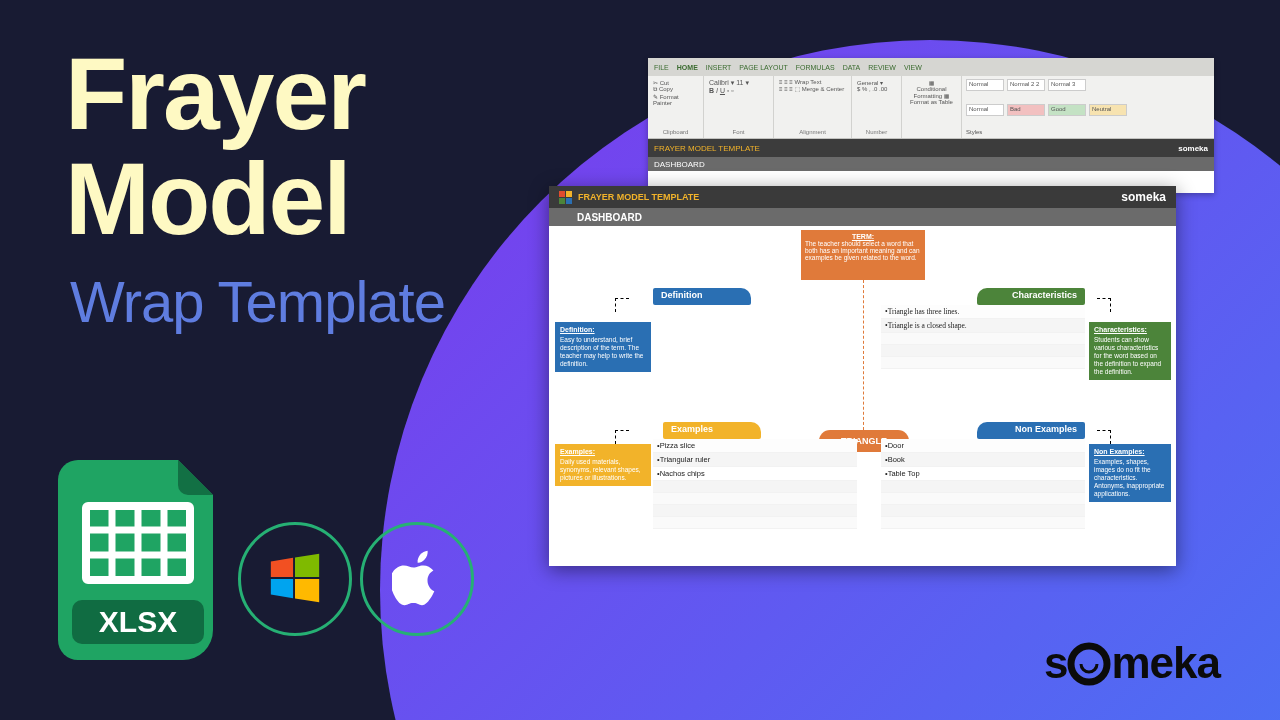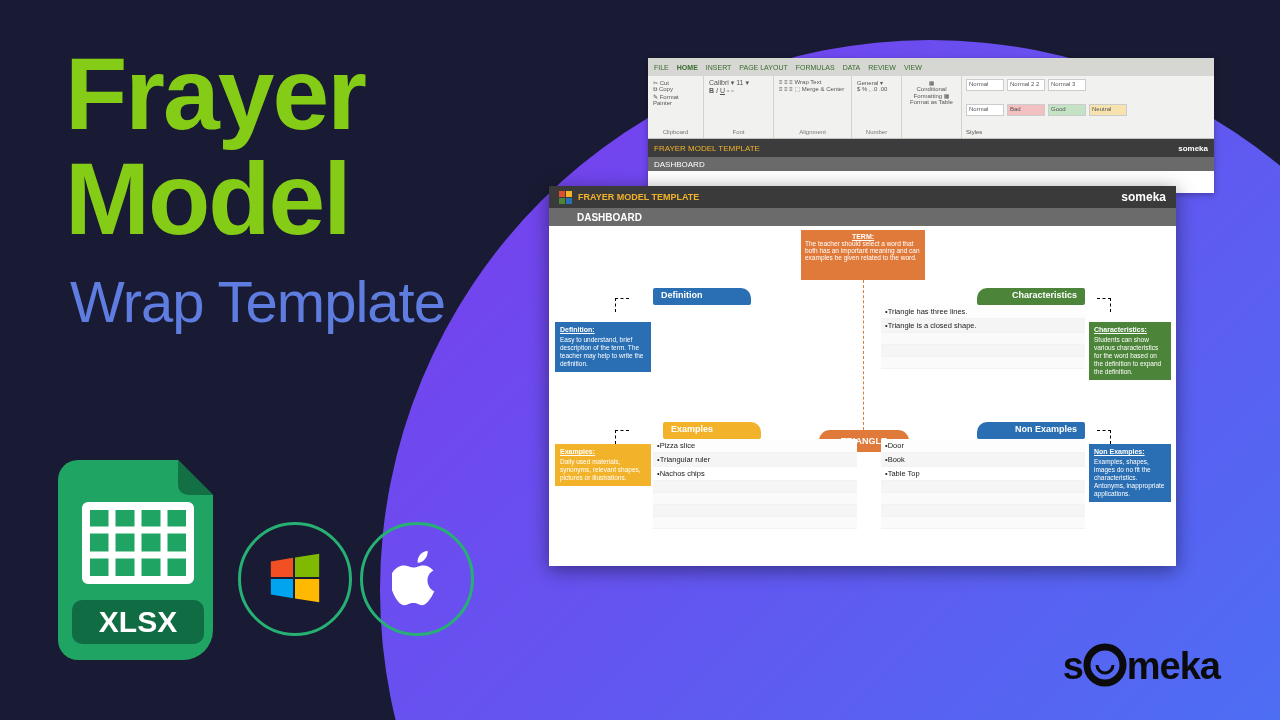--- a/index.html
+++ b/index.html
@@ -20,21 +20,21 @@
   height: 1100px;
   border-radius: 50%;
   background: linear-gradient(135deg, #7c3aed 0%, #3b82f6 100%);
   z-index: 0;
 }
 
 .title-main {
   position: absolute;
   left: 65px;
   top: 42px;
-  color: #84cc16;
+  color: #fef9c3;
   font-size: 102px;
   font-weight: 700;
   line-height: 1.03;
   letter-spacing: -2px;
 }
 .title-sub {
   position: absolute;
   left: 70px;
   top: 268px;
   color: #5f7de0;
@@ -52,21 +52,21 @@
   border-radius: 50%;
   display: flex; align-items: center; justify-content: center;
 }
 .plat-win { left: 238px; top: 522px; }
 .plat-apple { left: 360px; top: 522px; }
 
 .someka-brand {
   position: absolute;
   right: 60px;
   bottom: 32px;
-  font-size: 38px;
+  font-size: 44px;
   font-weight: 700;
   color: #0b0b0b;
   letter-spacing: -1px;
 }
 .someka-brand svg { vertical-align: -8px; }
 
 .excel-bg {
   position: absolute;
   left: 648px;
   top: 58px;
@@ -193,21 +193,21 @@
 
 .quad-body {
   position: absolute;
   width: 204px;
   font-size: 7.5px;
   color: #222;
 }
 .quad-body .row { padding: 2px 4px; border-bottom: 1px solid #f2f2f2; }
 .quad-body .row.empty { height: 12px; background:#fafafa;}
 .qb-def  { left: 104px; top: 79px; }
-.qb-char { left: 332px; top: 79px; }
+.qb-char { left: 332px; top: 79px; font-family: Liberation Serif, serif; }
 .qb-ex   { left: 104px; top: 213px; }
 .qb-nex  { left: 332px; top: 213px; }
 .qb-def .row:first-child, .qb-char .row:first-child, .qb-ex .row:first-child, .qb-nex .row:first-child { background:#fdfdfd; }
 .quad-body.striped .row:nth-child(even) { background: #f5f5f5; }
 
 .callout {
   position: absolute;
   width: 96px;
   color: #fff;
   font-size: 6.5px;

